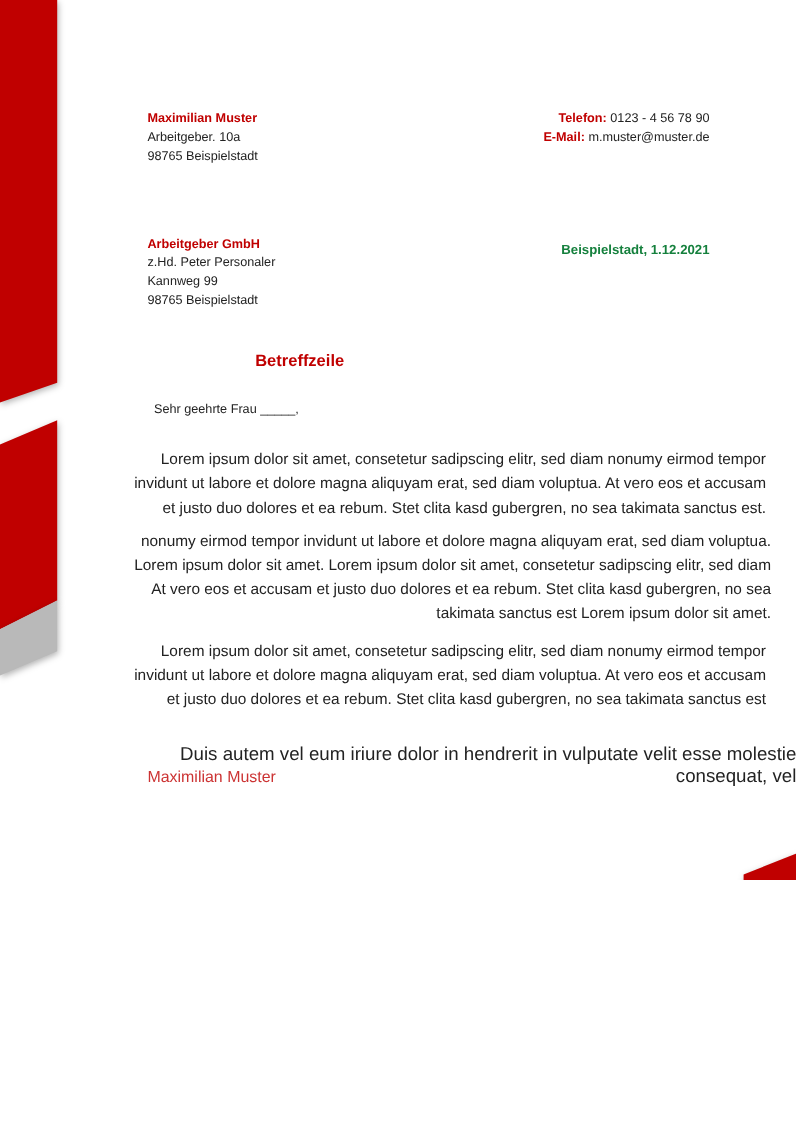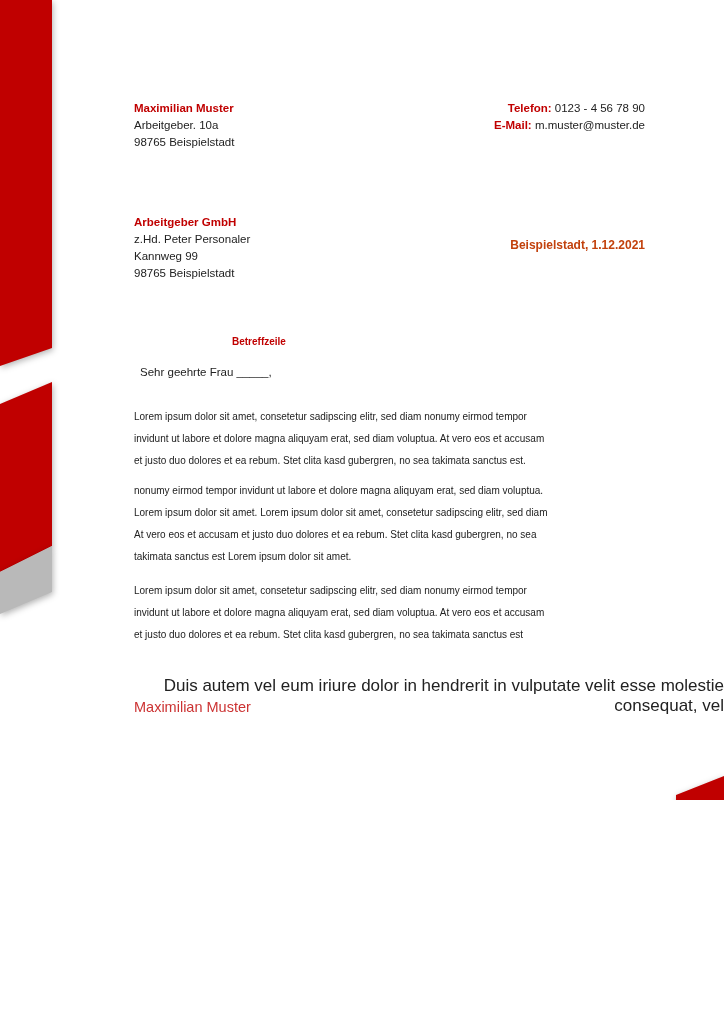--- a/index.html
+++ b/index.html
@@ -18,28 +18,28 @@
     pointer-events: none;
   }
   .decor polygon { filter: drop-shadow(1px 2px 3px rgba(0,0,0,0.30)); }
 
   .abs { position: absolute; }
 
   
   .sender-block   { left: 134px; top: 100px; font-size: 11.5px; line-height: 17px; }
   .contact-block  { right: 79px; top: 100px; font-size: 11.5px; line-height: 17px; text-align: right; }
   .recipient-block{ left: 134px; top: 174px; font-size: 11.5px; line-height: 17px; margin-top: 40px; }
-  .date-line      { right: 79px; top: 238px; font-size: 12px; font-weight: bold; color: #c2410c; }
+  .date-line      { right: 79px; top: 220px; font-size: 12px; font-weight: bold; color: #15803d; }
 
   .red-bold { color: #c00000; font-weight: bold; }
 
-  .subject    { left: 232px; top: 336px; font-size: 10px; font-weight: bold; color: #c00000; }
+  .subject    { left: 232px; top: 320px; font-size: 15px; font-weight: bold; color: #c00000; }
   .salutation { left: 140px; top: 366px; font-size: 11.5px; }
 
-  .para { left: 134px; font-size: 10px; line-height: 22px; }
+  .para { left: 122px; font-size: 14px; line-height: 22px; text-align: right; }
   .para-1 { top: 406px; }
   .para-2 { top: 480px; }
   .para-3 { top: 580px; }
   .closing { left: 134px; top: 676px; font-size: 17px; text-align: right; }
 
   .signature { left: 134px; top: 699px; font-size: 14.5px; font-weight: 500; color: #cc3333; }
 </style>
 </head>
 <body>
 

